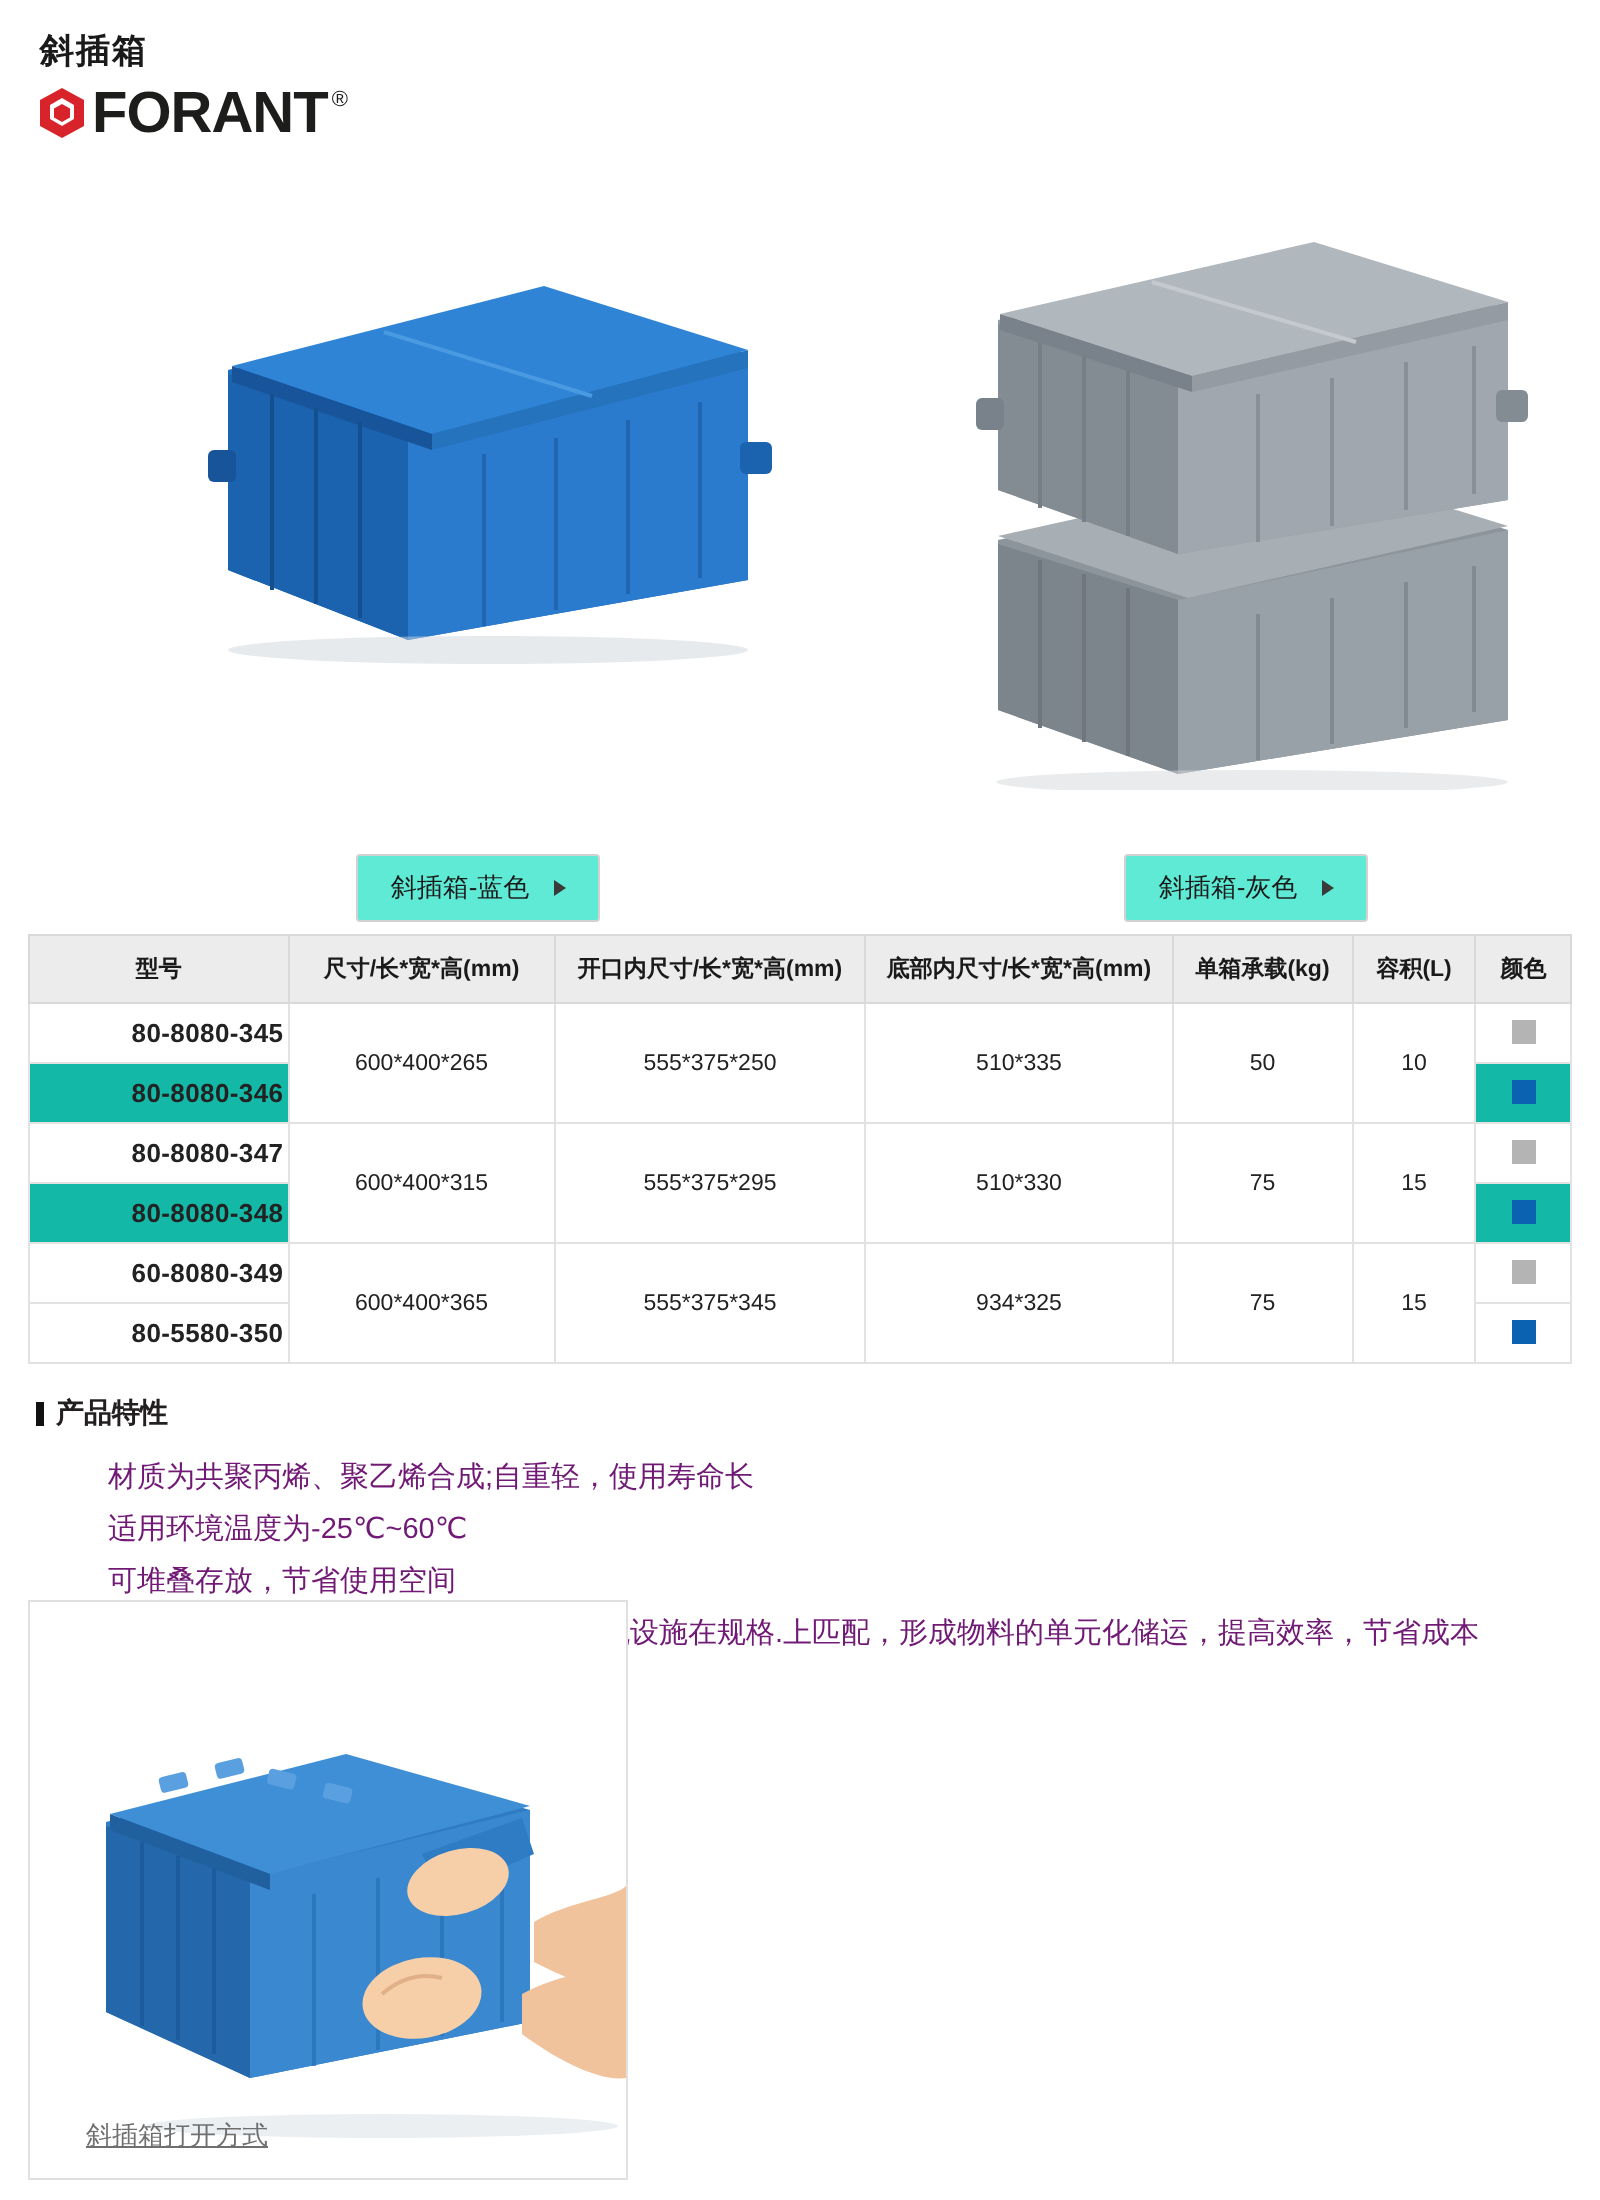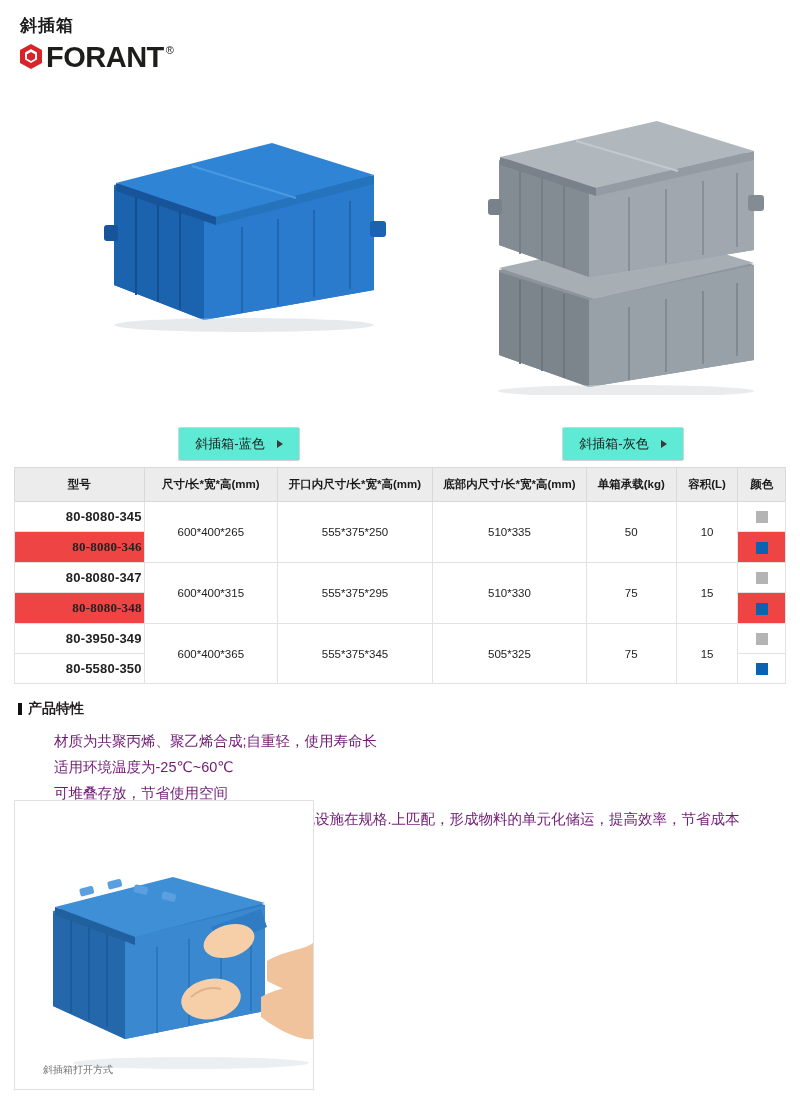--- a/index.html
+++ b/index.html
@@ -112,21 +112,21 @@
     font-size: 11.5px;
     padding: 9px 2px;
     color: #1a1a1a;
   }
   .spec-table td {
     border: 1px solid #e2e2e2;
     text-align: center;
     padding: 7px 2px;
     font-size: 11.5px;
   }
-  .spec-table tr.alt td { background: #ef4444; font-family: Liberation Serif, serif; }
+  .spec-table tr.alt td { background: #14b8a6; }
   .spec-table td.model {
     font-weight: bold;
     text-align: right;
     padding-left: 26px;
     font-size: 13px;
     letter-spacing: 0.2px;
   }
   .swatch {
     display: inline-block;
     width: 12px;
@@ -171,22 +171,23 @@
     width: 300px;
     height: 290px;
     border: 1px solid #e0e0e0;
     background: #fff;
     box-sizing: border-box;
   }
   .bottom-fig .fig-caption {
     position: absolute;
     left: 28px;
     bottom: 12px;
-    font-size: 10px;
+    font-size: 13px;
     color: #6f6f6f;
+    text-decoration: underline;
   }
   .bottom-fig svg { position: absolute; left: 0; top: 0; }
 </style>
 </head>
 <body>
 
 <div class="page">
 
   <div class="header">
     <div class="header-title">斜插箱</div>
@@ -335,24 +336,24 @@
           <td rowspan="2">75</td>
           <td rowspan="2">15</td>
           <td><span class="swatch sw-gray"></span></td>
         </tr>
         <tr class="alt">
           <td class="model">80-8080-348</td>
           <td><span class="swatch sw-blue"></span></td>
         </tr>
 
         <tr>
-          <td class="model">80-3950-349</td>
+          <td class="model">60-8080-349</td>
           <td rowspan="2">600*400*365</td>
           <td rowspan="2">555*375*345</td>
-          <td rowspan="2">505*325</td>
+          <td rowspan="2">934*325</td>
           <td rowspan="2">75</td>
           <td rowspan="2">15</td>
           <td><span class="swatch sw-gray"></span></td>
         </tr>
         <tr>
           <td class="model">80-5580-350</td>
           <td><span class="swatch sw-blue"></span></td>
         </tr>
       </tbody>
     </table>

